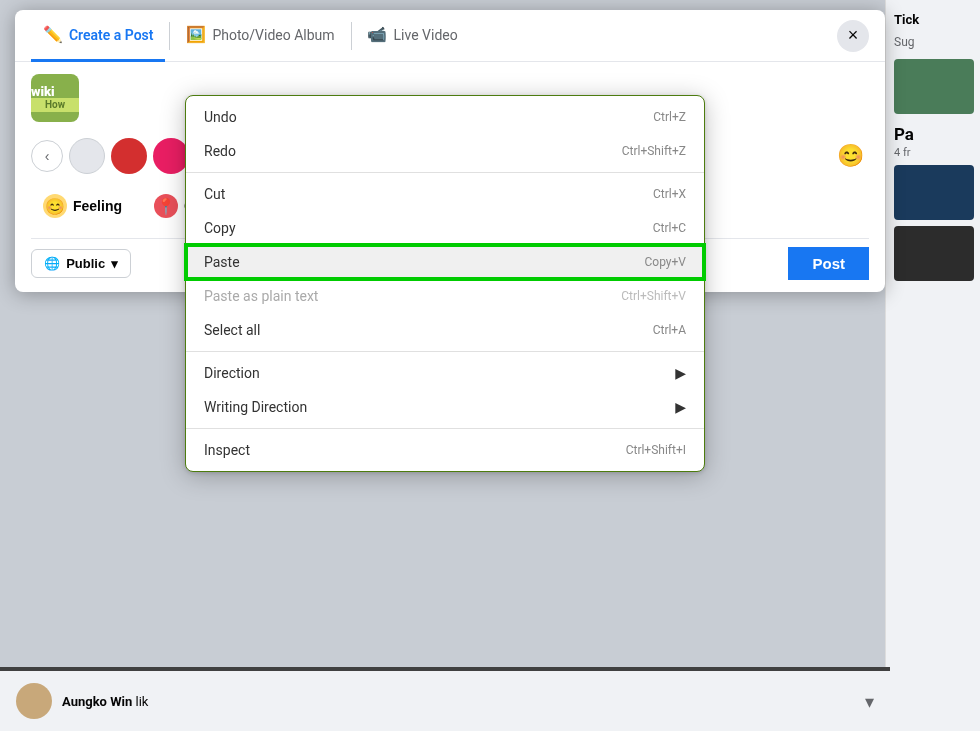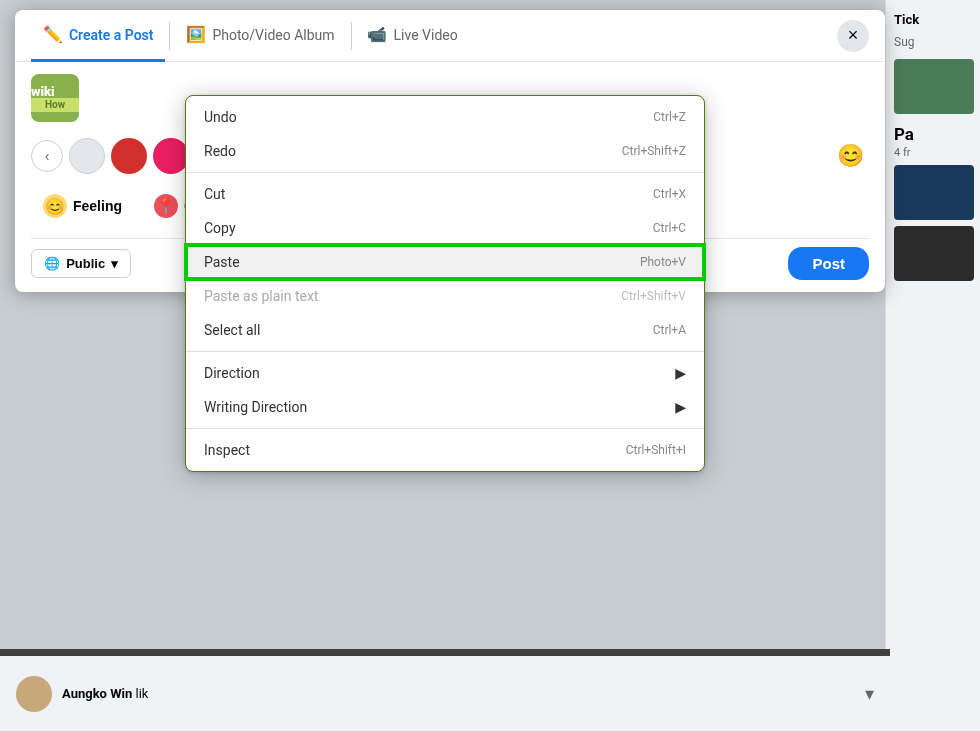--- a/index.html
+++ b/index.html
@@ -281,35 +281,35 @@
       cursor: pointer;
       font-size: 13px;
       font-weight: 600;
       color: #050505;
     }
     .post-btn {
       padding: 8px 24px;
       background: #1877f2;
       color: white;
       border: none;
-      border-radius: 14px;
+      border-radius: 0;
       font-size: 15px;
       font-weight: 700;
       cursor: pointer;
     }
 
     
     .bottom-strip {
       position: absolute;
       left: 0;
       bottom: 0;
       width: 890px;
-      height: 82px;
+      height: 64px;
       background: #f0f2f5;
-      border-top: 7px solid #404040;
+      border-top: 4px solid #404040;
       display: flex;
       align-items: center;
       padding: 0 16px;
       gap: 10px;
     }
     .liker-avatar {
       width: 36px;
       height: 36px;
       border-radius: 50%;
       background: #c8a87a;
@@ -479,21 +479,21 @@
     <div class="ctx-item">
       <span class="ctx-label">Cut</span>
       <span class="ctx-shortcut">Ctrl+X</span>
     </div>
     <div class="ctx-item">
       <span class="ctx-label">Copy</span>
       <span class="ctx-shortcut">Ctrl+C</span>
     </div>
     <div class="ctx-item highlighted">
       <span class="ctx-label">Paste</span>
-      <span class="ctx-shortcut">Photo+V</span>
+      <span class="ctx-shortcut">Copy+V</span>
     </div>
     <div class="ctx-item disabled">
       <span class="ctx-label">Paste as plain text</span>
       <span class="ctx-shortcut">Ctrl+Shift+V</span>
     </div>
     <div class="ctx-item">
       <span class="ctx-label">Select all</span>
       <span class="ctx-shortcut">Ctrl+A</span>
     </div>
     <div class="ctx-separator"></div>

